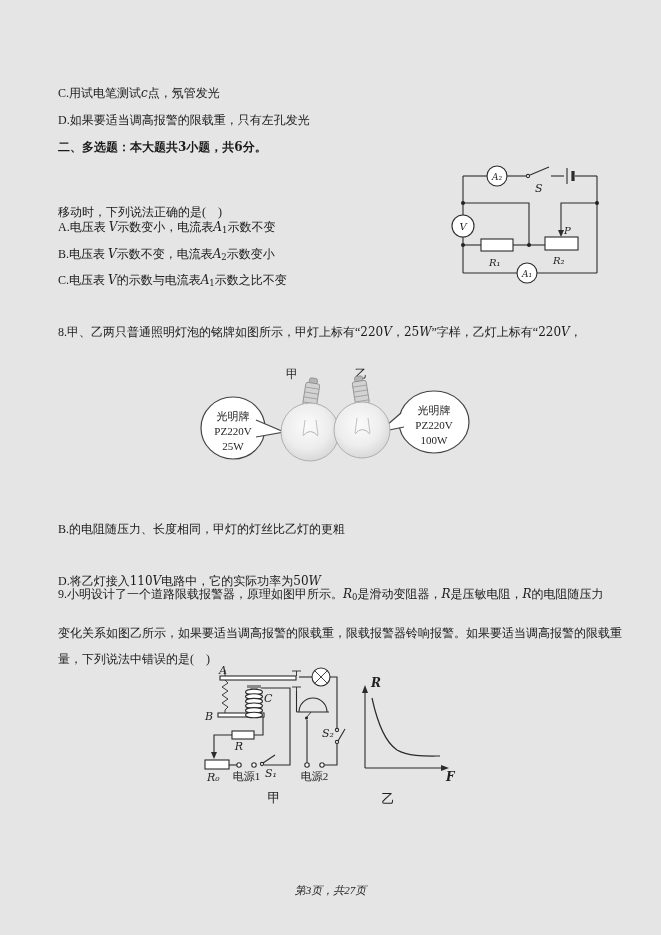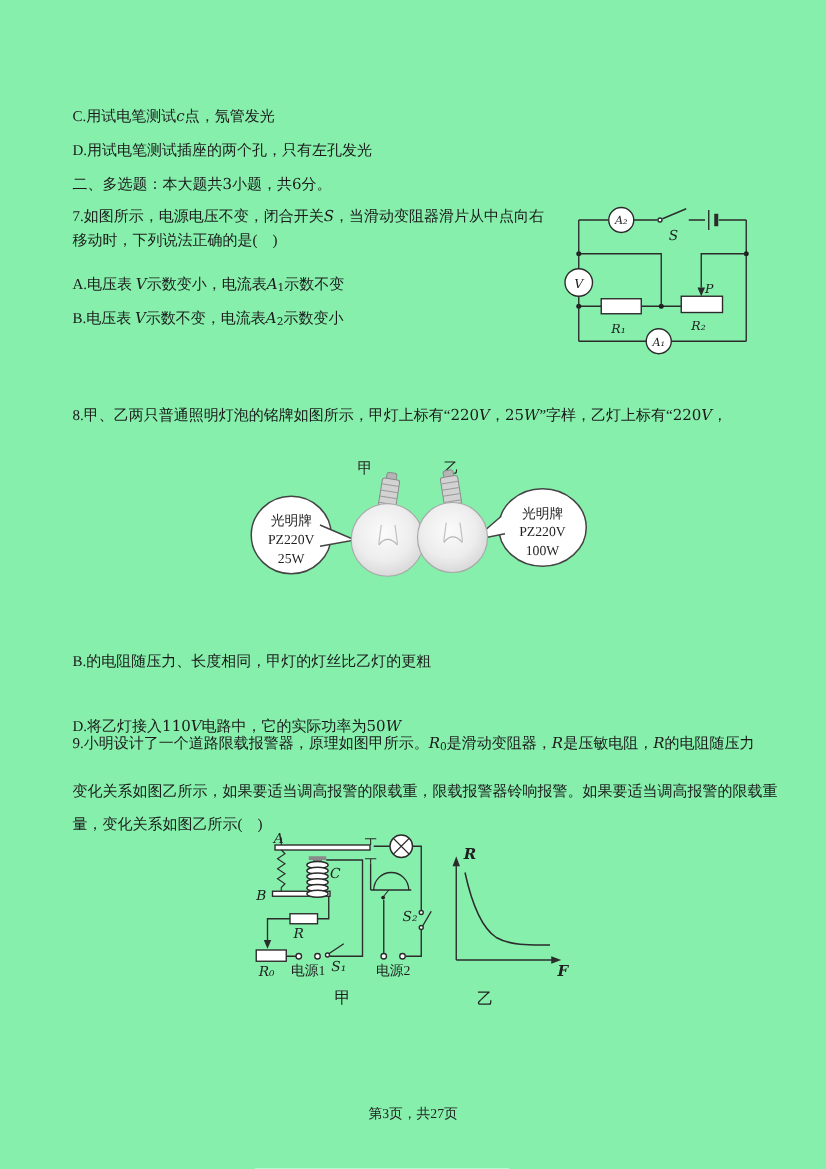--- a/index.html
+++ b/index.html
@@ -1,51 +1,51 @@
 <!DOCTYPE html>
 <html><head>
 <meta charset="utf-8">
 <style>
   html,body{margin:0;padding:0;background:#fff;}
-  .page{position:relative;width:661px;height:935px;background:#86efac;overflow:hidden;
+  .page{position:relative;width:661px;height:935px;background:#e5e5e5;overflow:hidden;
         font-family:"Liberation Serif","DejaVu Serif",serif;color:#1a1a1a;}
   .line{position:absolute;left:58px;white-space:nowrap;font-size:12px;line-height:16px;color:#1a1a1a;}
-  .line.bold{font-weight:normal;}
+  .line.bold{font-weight:bold;}
   .var{font-family:"DejaVu Serif","Liberation Serif",serif;}
   .var i{font-style:italic;}
   .var sub{font-size:8.5px;line-height:1;vertical-align:-2px;}
   .fig{position:absolute;}
   .footer{position:absolute;left:0;top:883px;width:661px;text-align:center;
-          font-size:11px;color:#222;}
+          font-size:11px;color:#222;font-style:italic;}
   svg text{fill:#1f1f1f;font-family:"Liberation Serif","DejaVu Serif",serif;}
   svg .it{font-style:italic;font-family:"DejaVu Serif","Liberation Serif",serif;}
   svg .cjk{font-family:"Liberation Serif","DejaVu Serif",serif;}
   svg .wire{stroke:#2b2b2b;stroke-width:1.1;fill:none;}
   svg .thin{stroke:#2b2b2b;stroke-width:0.9;fill:none;}
   svg .comp{stroke:#2b2b2b;stroke-width:1.1;fill:#ffffff;}
   svg .dot{fill:#1f1f1f;stroke:none;}
 </style>
 </head>
 <body>
 
 <div class="page">
 
   <div class="line" style="top:85px">C.用试电笔测试<span class="var"><i>c</i></span>点，氖管发光</div>
-  <div class="line" style="top:112px">D.用试电笔测试插座的两个孔，只有左孔发光</div>
+  <div class="line" style="top:112px">D.如果要适当调高报警的限载重，只有左孔发光</div>
   <div class="line bold" style="top:139px">二、多选题：本大题共<span class="var">3</span>小题，共<span class="var">6</span>分。</div>
-  <div class="line" style="top:165px">7.如图所示，电源电压不变，闭合开关<span class="var"><i>S</i></span>，当滑动变阻器滑片从中点向右</div>
-  <div class="line" style="top:184px">移动时，下列说法正确的是(　)</div>
+  <div class="line" style="top:204px">移动时，下列说法正确的是(　)</div>
   <div class="line" style="top:219px">A.电压表 <span class="var"><i>V</i></span>示数变小，电流表<span class="var"><i>A</i><sub>1</sub></span>示数不变</div>
   <div class="line" style="top:246px">B.电压表 <span class="var"><i>V</i></span>示数不变，电流表<span class="var"><i>A</i><sub>2</sub></span>示数变小</div>
+  <div class="line" style="top:272px">C.电压表 <span class="var"><i>V</i></span>的示数与电流表<span class="var"><i>A</i><sub>1</sub></span>示数之比不变</div>
   <div class="line" style="top:324px">8.甲、乙两只普通照明灯泡的铭牌如图所示，甲灯上标有“<span class="var">220<i>V</i></span>，<span class="var">25<i>W</i></span>”字样，乙灯上标有“<span class="var">220<i>V</i></span>，</div>
   <div class="line" style="top:521px">B.的电阻随压力、长度相同，甲灯的灯丝比乙灯的更粗</div>
   <div class="line" style="top:573px">D.将乙灯接入<span class="var">110<i>V</i></span>电路中，它的实际功率为<span class="var">50<i>W</i></span></div>
   <div class="line" style="top:586px">9.小明设计了一个道路限载报警器，原理如图甲所示。<span class="var"><i>R</i><sub>0</sub></span>是滑动变阻器，<span class="var"><i>R</i></span>是压敏电阻，<span class="var"><i>R</i></span>的电阻随压力</div>
   <div class="line" style="top:625px">变化关系如图乙所示，如果要适当调高报警的限载重，限载报警器铃响报警。如果要适当调高报警的限载重</div>
-  <div class="line" style="top:651px">量，变化关系如图乙所示(　)</div>
+  <div class="line" style="top:651px">量，下列说法中错误的是(　)</div>
 
   <div class="fig" style="left:450px;top:160px;width:160px;height:132px">
     <svg width="160" height="132" viewBox="0 0 160 132">
 
       <path class="wire" d="M13,16 H37"></path>
       <circle class="comp" cx="47" cy="16" r="10"></circle>
       <text x="47" y="19.5" font-size="9" text-anchor="middle" class="it">A₂</text>
       <path class="wire" d="M57,16 H76"></path>
       <circle class="comp" cx="78" cy="16" r="1.6"></circle>
       <path class="wire" d="M80,15 L99,7"></path>

